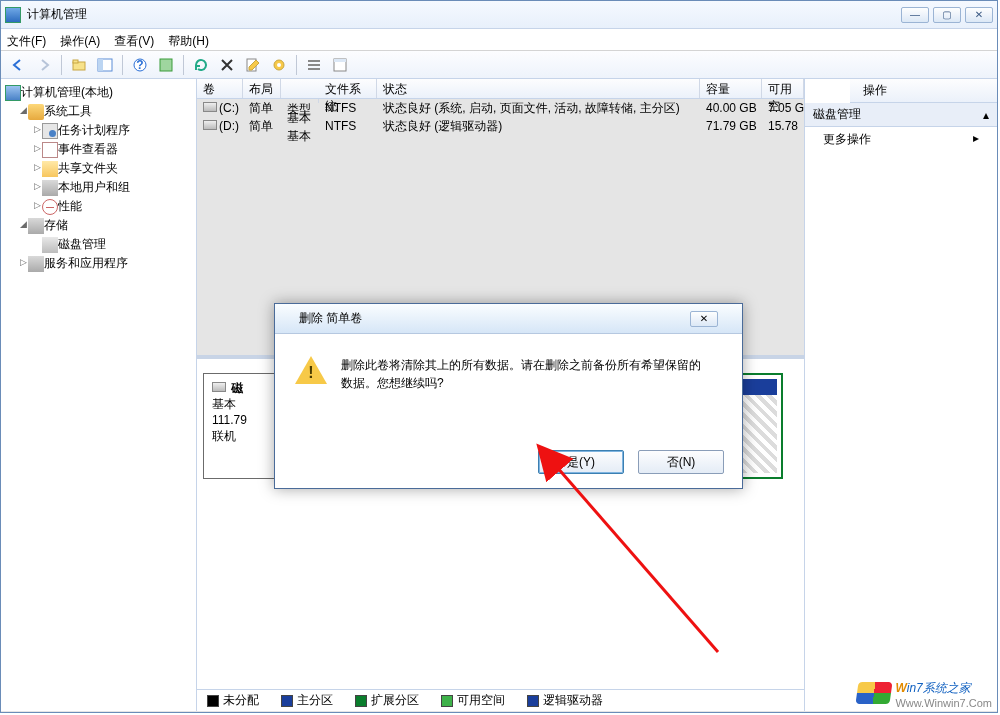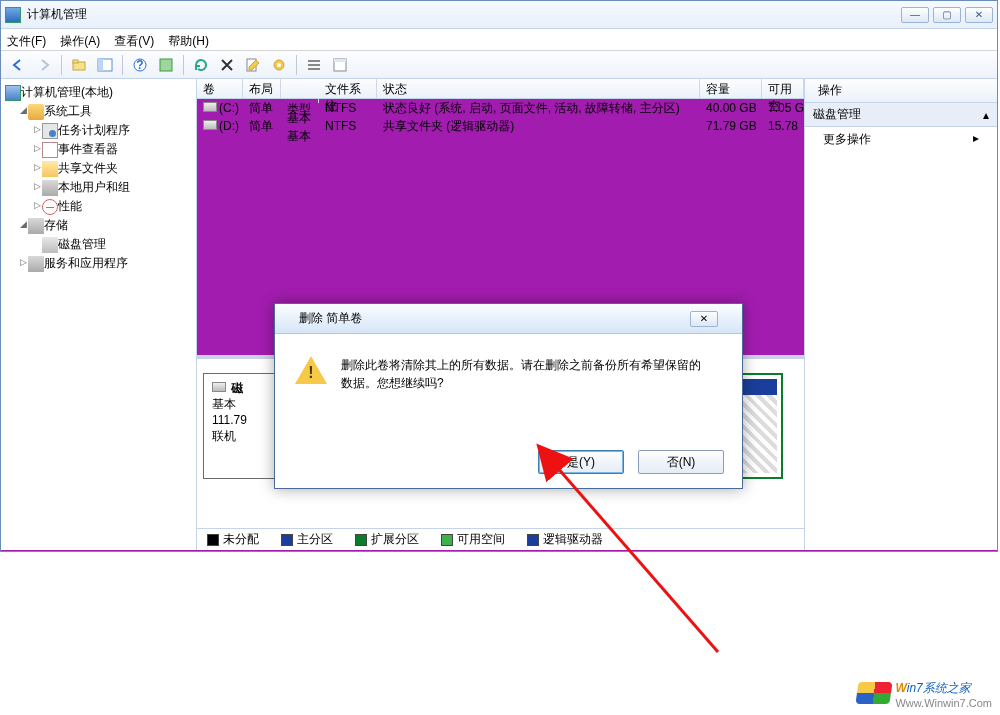--- a/index.html
+++ b/index.html
@@ -1,19 +1,19 @@
 <!DOCTYPE html>
 <html><head>
 <meta charset="utf-8">
 <style>
 * { box-sizing: border-box; margin: 0; padding: 0; font-family: "Microsoft YaHei", "SimSun", Tahoma, sans-serif; font-size: 12px; }
 body { background: #fff; width: 1000px; height: 715px; position: relative; overflow: hidden; }
 
 
-.window { border: 1px solid #6a8cb8; width: 998px; height: 552px; position: relative; background: #a21caf; }
+.window { border: 1px solid #6a8cb8; width: 998px; height: 713px; position: relative; background: #e5e5e5; }
 .titlebar { height: 28px; background: linear-gradient(#f5f9ff, #e8f0fb); border-bottom: 1px solid #c6d4e9; display: flex; align-items: center; padding: 0 4px; }
 .titlebar .ico { width: 16px; height: 16px; background: linear-gradient(#6fa8e6,#2d6cbf); border:1px solid #396; margin-right: 6px; }
 .titlebar .title { flex: 1; color: #000; font-size: 12px; }
 .winbtns { display: flex; gap: 4px; }
 .winbtn { width: 28px; height: 16px; border: 1px solid #9bb4d4; border-radius: 2px; background: linear-gradient(#fefefe,#dce8f6); display:flex;align-items:center;justify-content:center; color:#3b5a84; font-size:10px; cursor:default;}
 .menubar { height: 22px; display: flex; align-items: flex-end; padding: 0 6px; gap: 14px; border-bottom: 1px solid #d4d4d4; background:#fff; }
 .menubar span { cursor: default; }
 .toolbar { height: 28px; background: linear-gradient(#fcfdff,#eef3fb); border-bottom: 1px solid #c6d4e9; display:flex; align-items:center; padding:0 6px; gap:4px;}
 .tbtn { width:22px; height:22px; display:flex;align-items:center;justify-content:center; border:1px solid transparent; border-radius:2px;}
 .tbtn svg{width:16px;height:16px;}
@@ -53,21 +53,21 @@
 .diskbox{position:absolute; border:1px solid #6b6b6b;}
 .diskinfo{position:absolute; left:8px; top:6px; line-height:16px;}
 .part{position:absolute; border:2px solid; }
 .part .pin{position:absolute;inset:4px; }
 .hatch{background: repeating-linear-gradient(45deg,#dcdcdc 0,#dcdcdc 4px,#fff 4px,#fff 8px);}
 .legend{position:absolute; left:0; right:0; bottom:0; height:22px; border-top:1px solid #c6d4e9; background:#fff; display:flex; align-items:center; gap:22px; padding:0 10px;}
 .lg{display:flex;align-items:center;gap:4px;}
 .lbox{width:12px;height:12px;border:1px solid #444;}
 
 .actionpane{width:192px; background:#fff;}
-.aphdr{background:linear-gradient(#fdfdfe,#ebf1fa); border-bottom:1px solid #c6d4e9; padding:3px 13px;}
+.aphdr{background:linear-gradient(#fdfdfe,#ebf1fa); border-bottom:1px solid #c6d4e9; padding:3px 13px;margin-left:45px;}
 .apsect{background:#e8eef8; border-bottom:1px solid #c6d4e9; padding:3px 8px; display:flex; justify-content:space-between; align-items:center;}
 .apitem{padding:4px 18px; display:flex; justify-content:space-between;}
 .dialog{position:absolute; left:274px; top:303px; width:469px; height:186px; border:1px solid #4a6b99; background:#fff; box-shadow:0 0 14px rgba(0,0,0,.35);}
 .dlg-title{height:30px; background:linear-gradient(#fafdff,#d6e6f7); border-bottom:1px solid #b6c8e0; display:flex; align-items:center; padding:0 24px;}
 .dlg-title .t{flex:1;}
 .dlg-close{width:28px;height:16px;border:1px solid #9bb4d4;border-radius:2px;background:linear-gradient(#fefefe,#dce8f6);display:flex;align-items:center;justify-content:center;font-size:10px;}
 .dlg-body{padding:22px 20px; display:flex; gap:14px;}
 .warnico{width:32px;height:32px;position:relative;}
 .warnico::before{content:"";position:absolute;left:0;top:0;border-left:16px solid transparent;border-right:16px solid transparent;border-bottom:28px solid #f7c948;}
 .warnico::after{content:"!";position:absolute;left:0;width:32px;top:8px;text-align:center;font-weight:bold;color:#4a3b00;font-size:16px;}
@@ -267,21 +267,21 @@
           <div class="c-fs">NTFS</div>
           <div class="c-st">状态良好 (系统, 启动, 页面文件, 活动, 故障转储, 主分区)</div>
           <div class="c-cap">40.00 GB</div>
           <div class="c-free">7.05 G</div>
         </div>
         <div class="volrow">
           <div class="c-vol"><span class="vdisk"></span><span>(D:)</span></div>
           <div class="c-lay">简单</div>
           <div class="c-typ">基本</div>
           <div class="c-fs">NTFS</div>
-          <div class="c-st">共享文件夹 (逻辑驱动器)</div>
+          <div class="c-st">状态良好 (逻辑驱动器)</div>
           <div class="c-cap">71.79 GB</div>
           <div class="c-free">15.78</div>
         </div>
       </div>
 
       <div class="diskmap">
 
         <div class="diskbox" style="left:6px; top:14px; width:580px; height:106px;">
           <div class="diskinfo">
             <span class="vdisk"></span> <b>磁</b><br>

